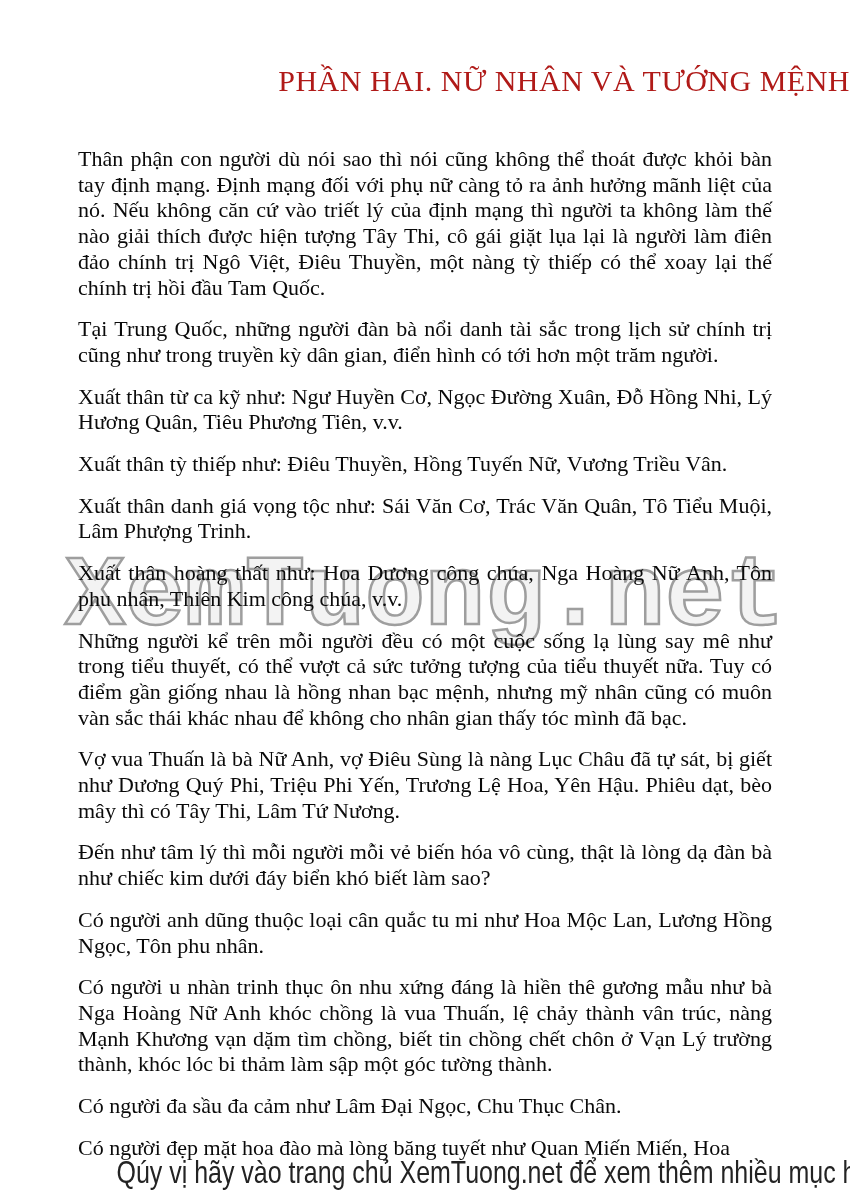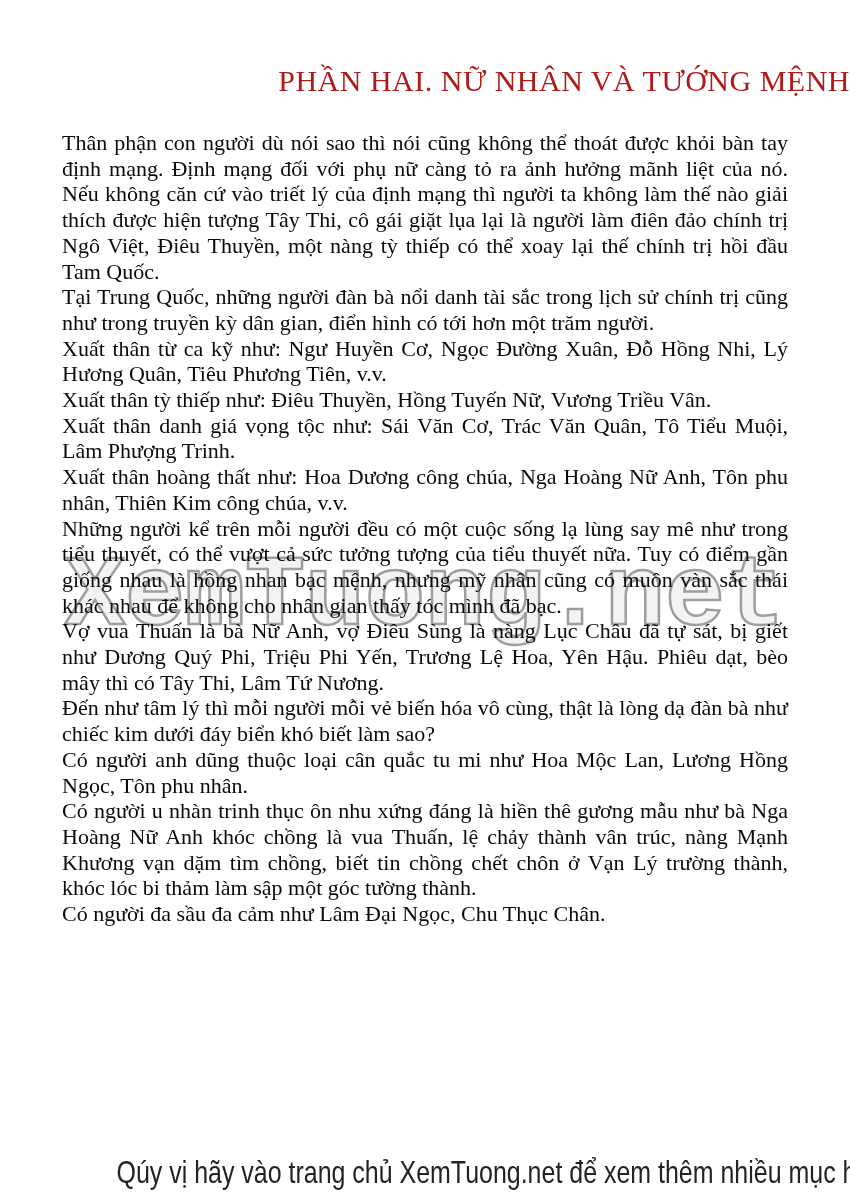--- a/index.html
+++ b/index.html
@@ -42,21 +42,21 @@
     position: absolute;
     top: 130px;
     left: 62px;
     width: 726px;
     z-index: 2;
     font-size: 22px;
     line-height: 25.7px;
     color: #0a0a0a;
     text-align: justify;
   }
-  .content p { margin: 0; padding: 0; }
+  .content p { margin: 16px; padding: 0; }
   .footer {
     position: absolute;
     top: 1154px;
     left: 0;
     width: 100%;
     text-align: center;
     z-index: 2;
     color: #232323;
     font-family: "Liberation Sans", sans-serif;
   }
@@ -84,19 +84,20 @@
       <p>Xuất thân từ ca kỹ như: Ngư Huyền Cơ, Ngọc Đường Xuân, Đỗ Hồng Nhi, Lý Hương Quân, Tiêu Phương Tiên, v.v.</p>
       <p>Xuất thân tỳ thiếp như: Điêu Thuyền, Hồng Tuyến Nữ, Vương Triều Vân.</p>
       <p>Xuất thân danh giá vọng tộc như: Sái Văn Cơ, Trác Văn Quân, Tô Tiểu Muội, Lâm Phượng Trinh.</p>
       <p>Xuất thân hoàng thất như: Hoa Dương công chúa, Nga Hoàng Nữ Anh, Tôn phu nhân, Thiên Kim công chúa, v.v.</p>
       <p>Những người kể trên mỗi người đều có một cuộc sống lạ lùng say mê như trong tiểu thuyết, có thể vượt cả sức tưởng tượng của tiểu thuyết nữa. Tuy có điểm gần giống nhau là hồng nhan bạc mệnh, nhưng mỹ nhân cũng có muôn vàn sắc thái khác nhau để không cho nhân gian thấy tóc mình đã bạc.</p>
       <p>Vợ vua Thuấn là bà Nữ Anh, vợ Điêu Sùng là nàng Lục Châu đã tự sát, bị giết như Dương Quý Phi, Triệu Phi Yến, Trương Lệ Hoa, Yên Hậu. Phiêu dạt, bèo mây thì có Tây Thi, Lâm Tứ Nương.</p>
       <p>Đến như tâm lý thì mỗi người mỗi vẻ biến hóa vô cùng, thật là lòng dạ đàn bà như chiếc kim dưới đáy biển khó biết làm sao?</p>
       <p>Có người anh dũng thuộc loại cân quắc tu mi như Hoa Mộc Lan, Lương Hồng Ngọc, Tôn phu nhân.</p>
       <p>Có người u nhàn trinh thục ôn nhu xứng đáng là hiền thê gương mẫu như bà Nga Hoàng Nữ Anh khóc chồng là vua Thuấn, lệ chảy thành vân trúc, nàng Mạnh Khương vạn dặm tìm chồng, biết tin chồng chết chôn ở Vạn Lý trường thành, khóc lóc bi thảm làm sập một góc tường thành.</p>
       <p>Có người đa sầu đa cảm như Lâm Đại Ngọc, Chu Thục Chân.</p>
+      <p>Có người đẹp mặt hoa đào mà lòng băng tuyết như Quan Miến Miến, Hoa</p>
     </div>
 
   <div class="footer">
     <span class="footer-inner" style="color: rgb(35, 35, 35);">Qúy vị hãy vào trang chủ XemTuong.net để xem thêm nhiều mục hay khác</span>
   </div>
 
 </div>
 
 </body></html>

